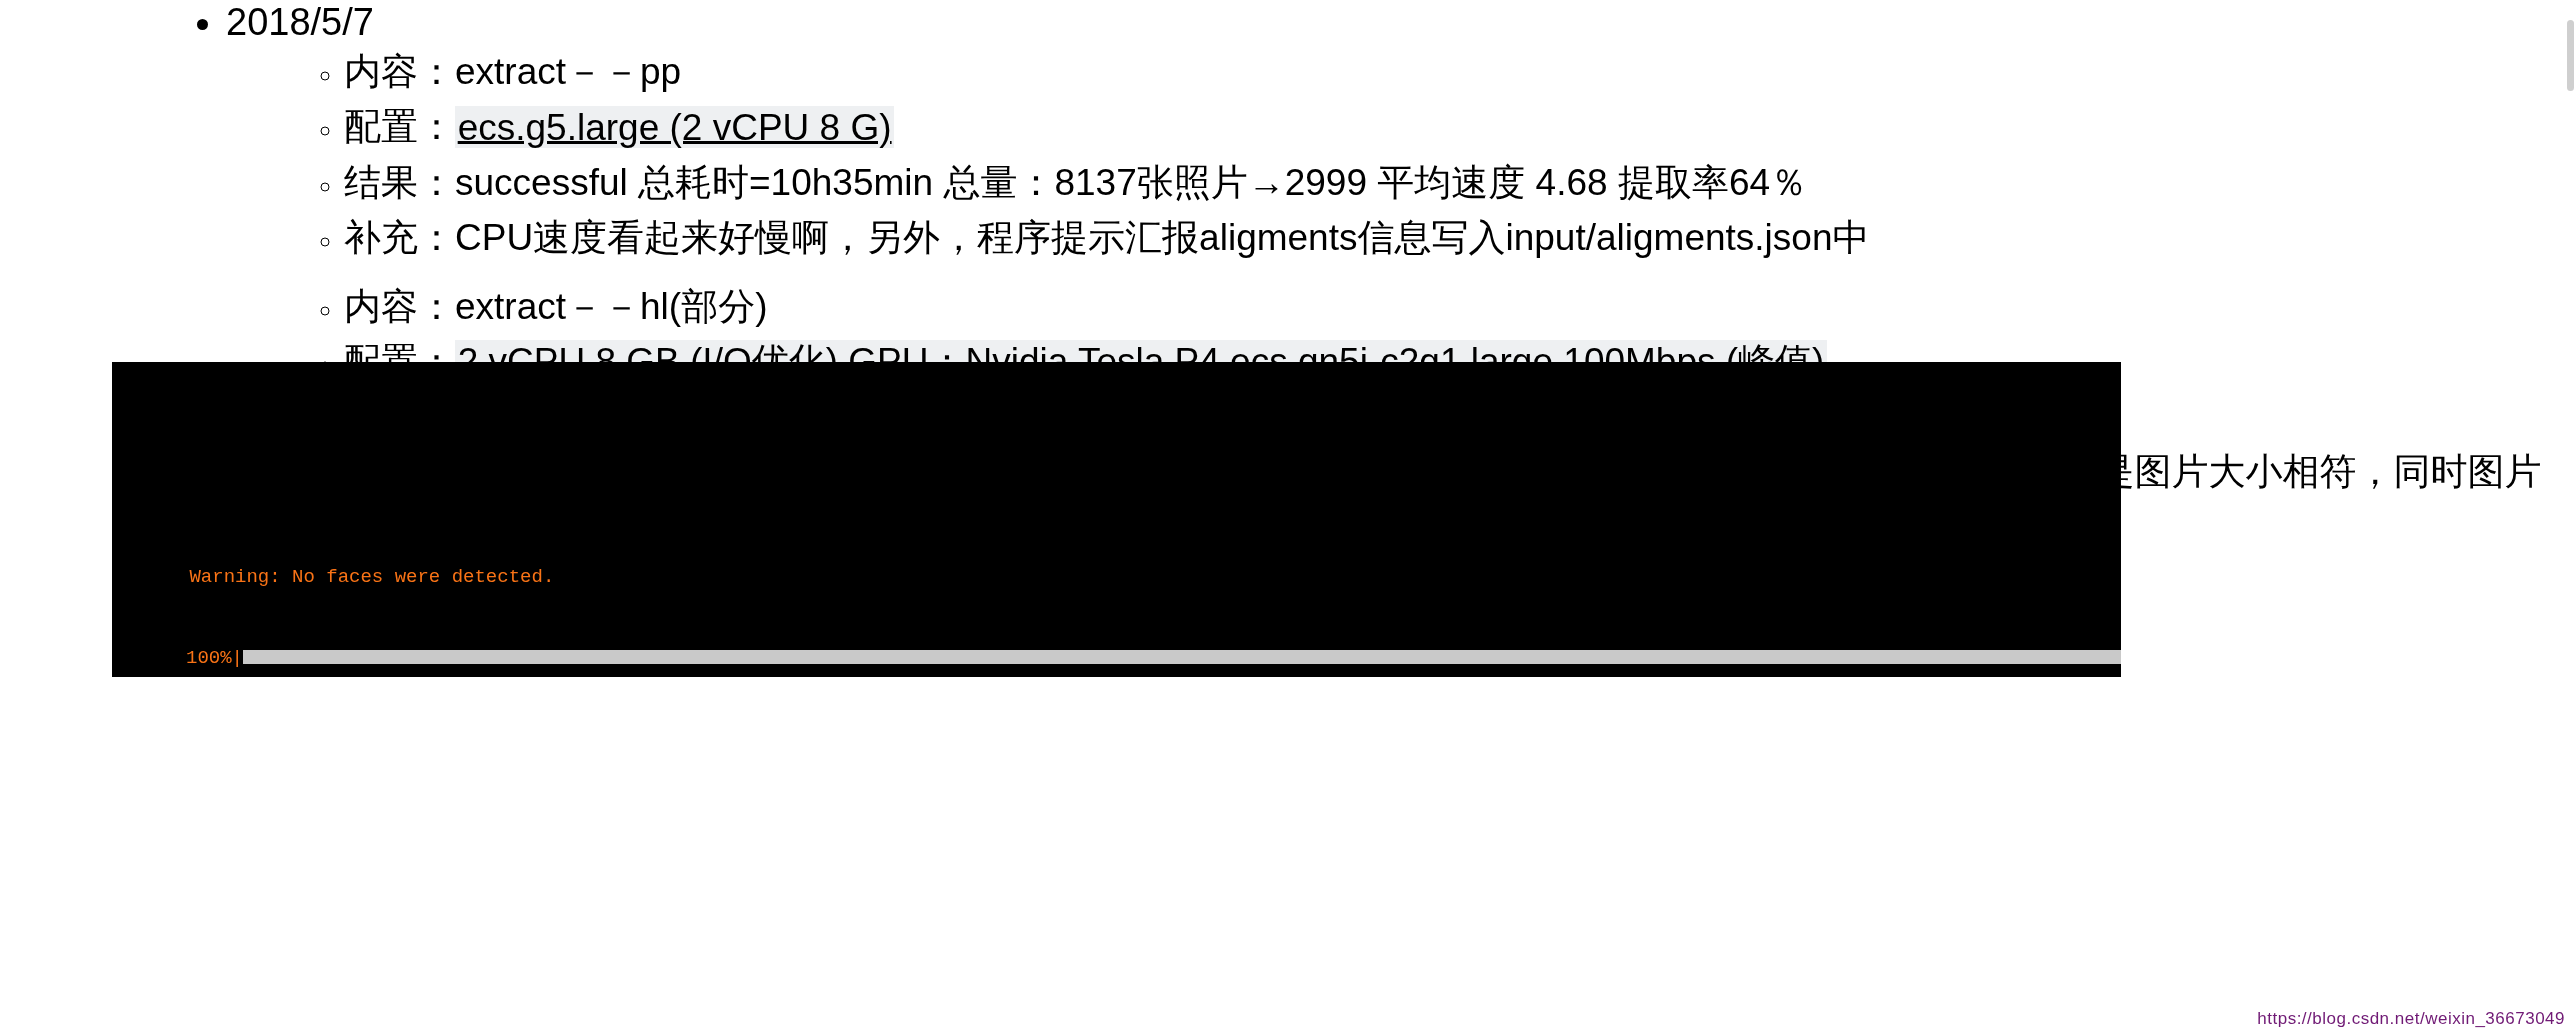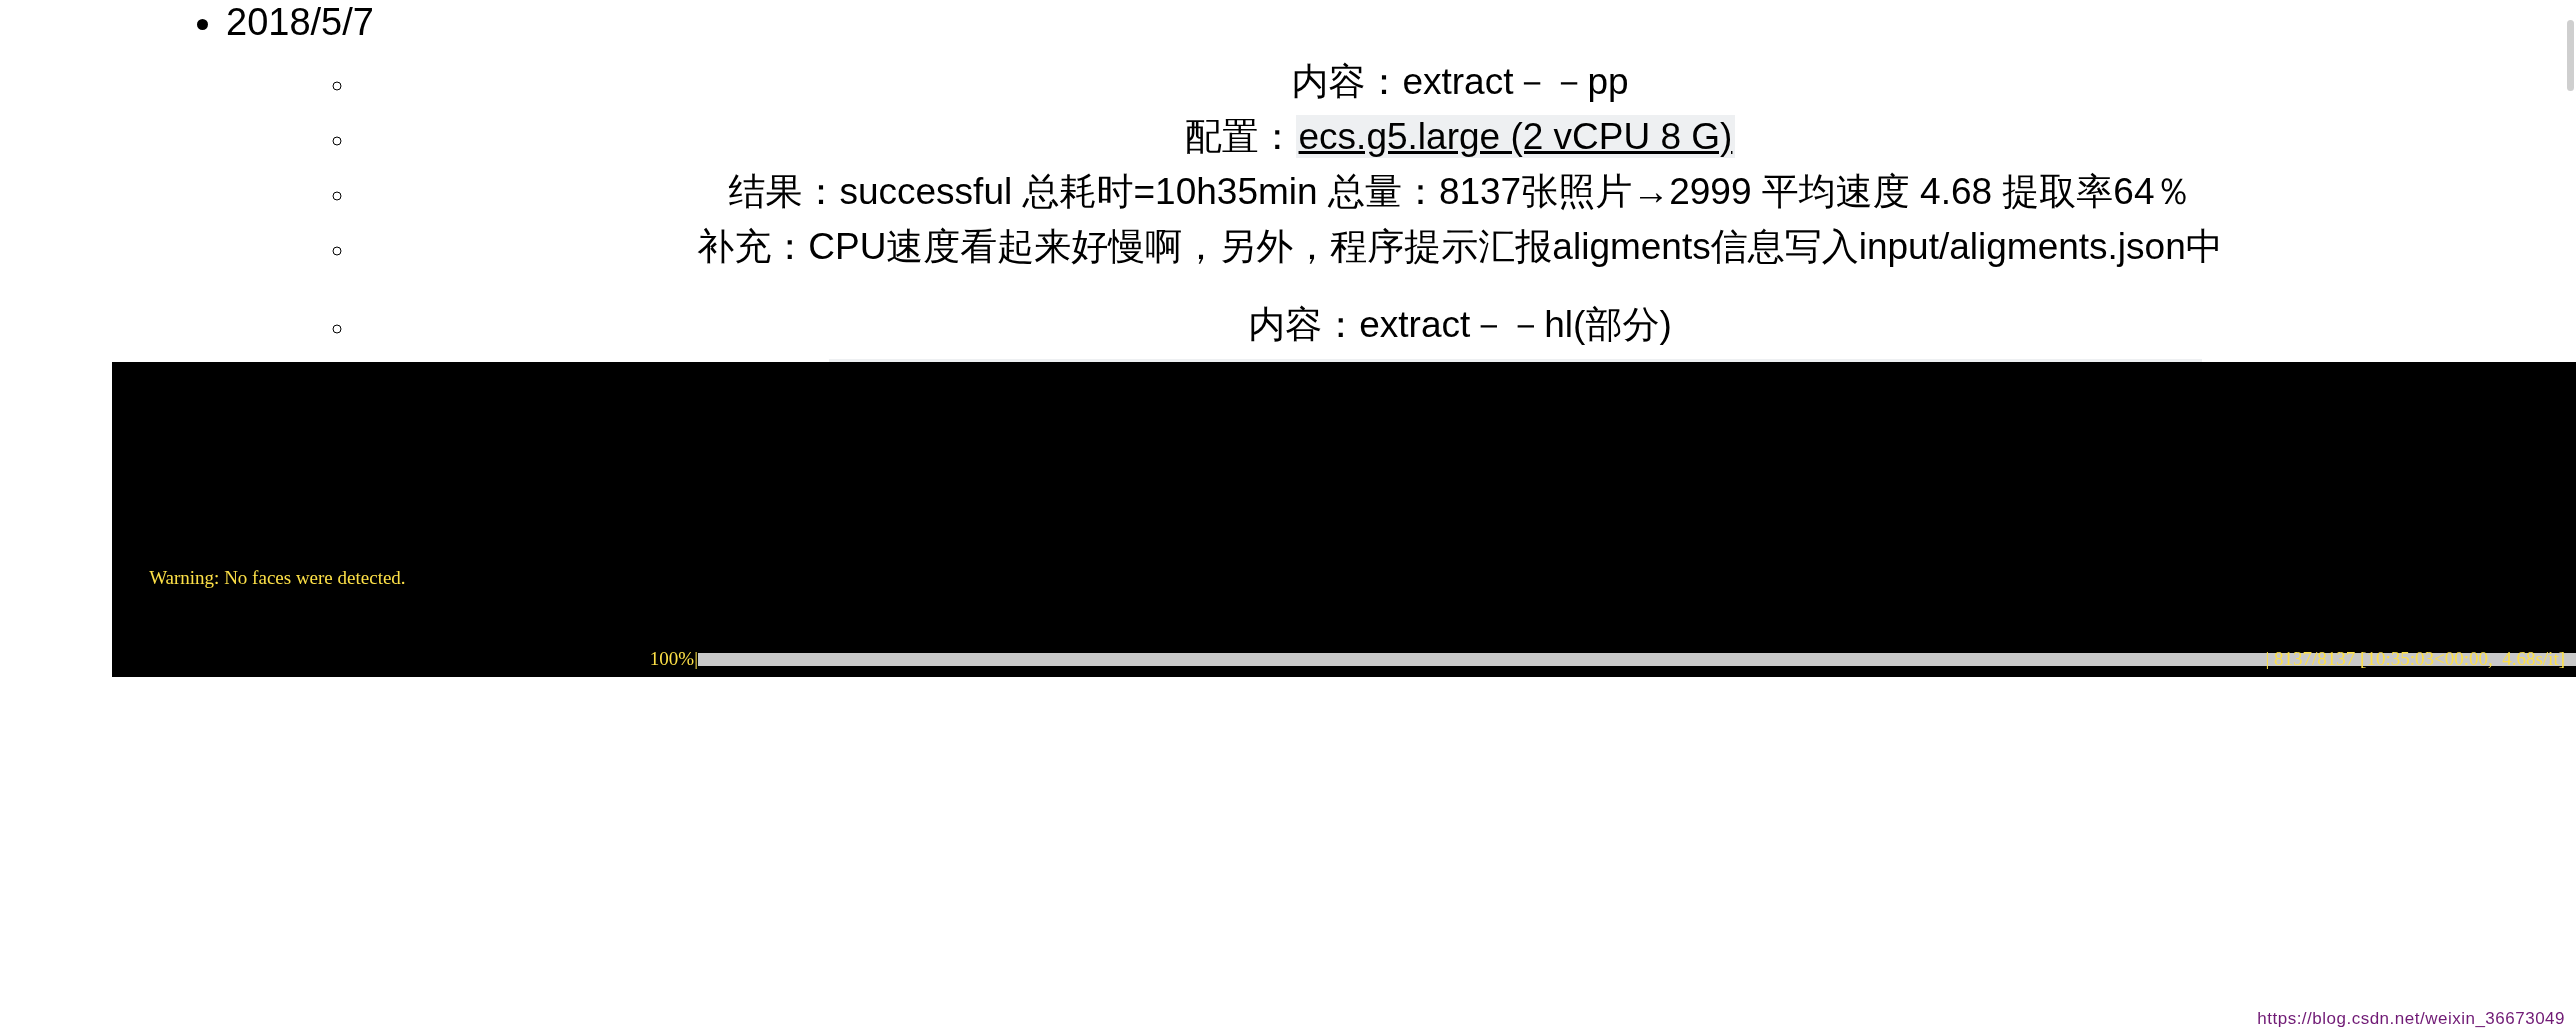--- a/index.html
+++ b/index.html
@@ -29,23 +29,22 @@
     margin: 0;
     padding: 0 0 0 226px;
   }
   ul.level1 > li {
     font-size: 38px;
     line-height: 1.12;
     padding-top: 1px;
   }
   ul.level2 {
     list-style-type: circle;
-    margin: 12px;
+    margin: 0;
     padding: 0 0 0 118px;
-    text-align: center;
   }
   ul.level2 > li {
     font-size: 37px;
     line-height: 1.42;
     margin-top: 2.7px;
   }
   ul.level2 > li::marker { font-size: 27px; }
 
   .label {
     font-weight: 400;
@@ -55,25 +54,25 @@
     background: #eef0f2;
     padding: 0.9px 2.7px;
     text-decoration: underline;
   }
 
   
   .terminal {
     position: absolute;
     left: 112px;
     top: 362px;
-    width: 2464px;
+    width: 2009px;
     height: 315px;
     background: #000000;
-    color: #fde047;
-    font-family: Liberation Serif, serif;
+    color: #f97316;
+    font-family: Liberation Mono, monospace;
     font-size: 19px;
     line-height: 27px;
     overflow: hidden;
     white-space: pre;
     box-sizing: border-box;
     padding: 0;
   }
   .tline {
     position: relative;
     height: 27px;
@@ -163,21 +162,20 @@
     <div class="clip-top">
       
     </div>
 
     <div class="tline">
       <span>Warning: No faces were detected.</span>
     </div>
 
     <div class="bar-row">
       <span>100%|</span><span class="pbar" id="pbar-main" style="width: 1878px;"></span>
-      <span class="right-stat">| 8137/8137 [10:35:03&lt;00:00,  4.68s/it]</span>
     </div>
 
     
     
     
     
     
     
     
 

